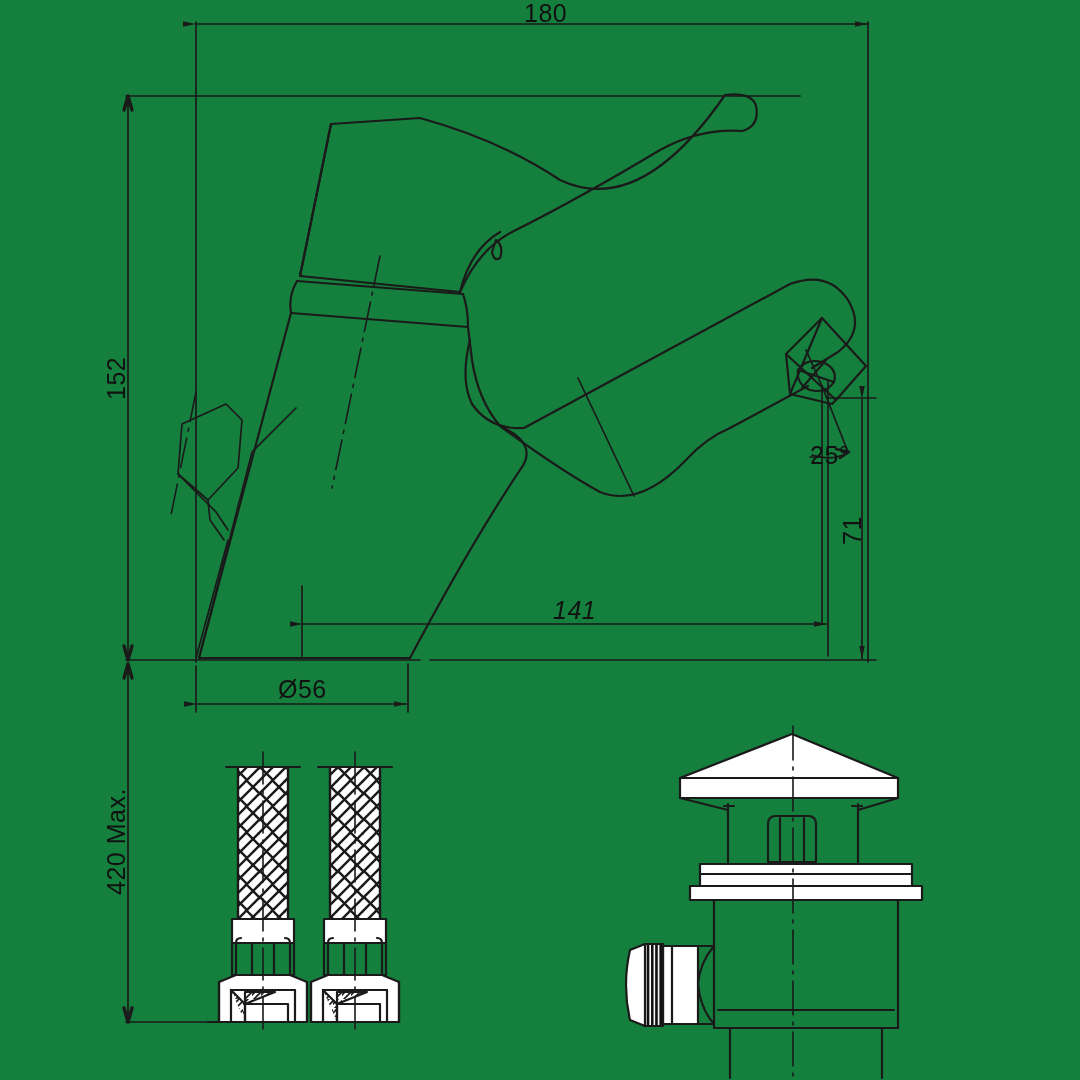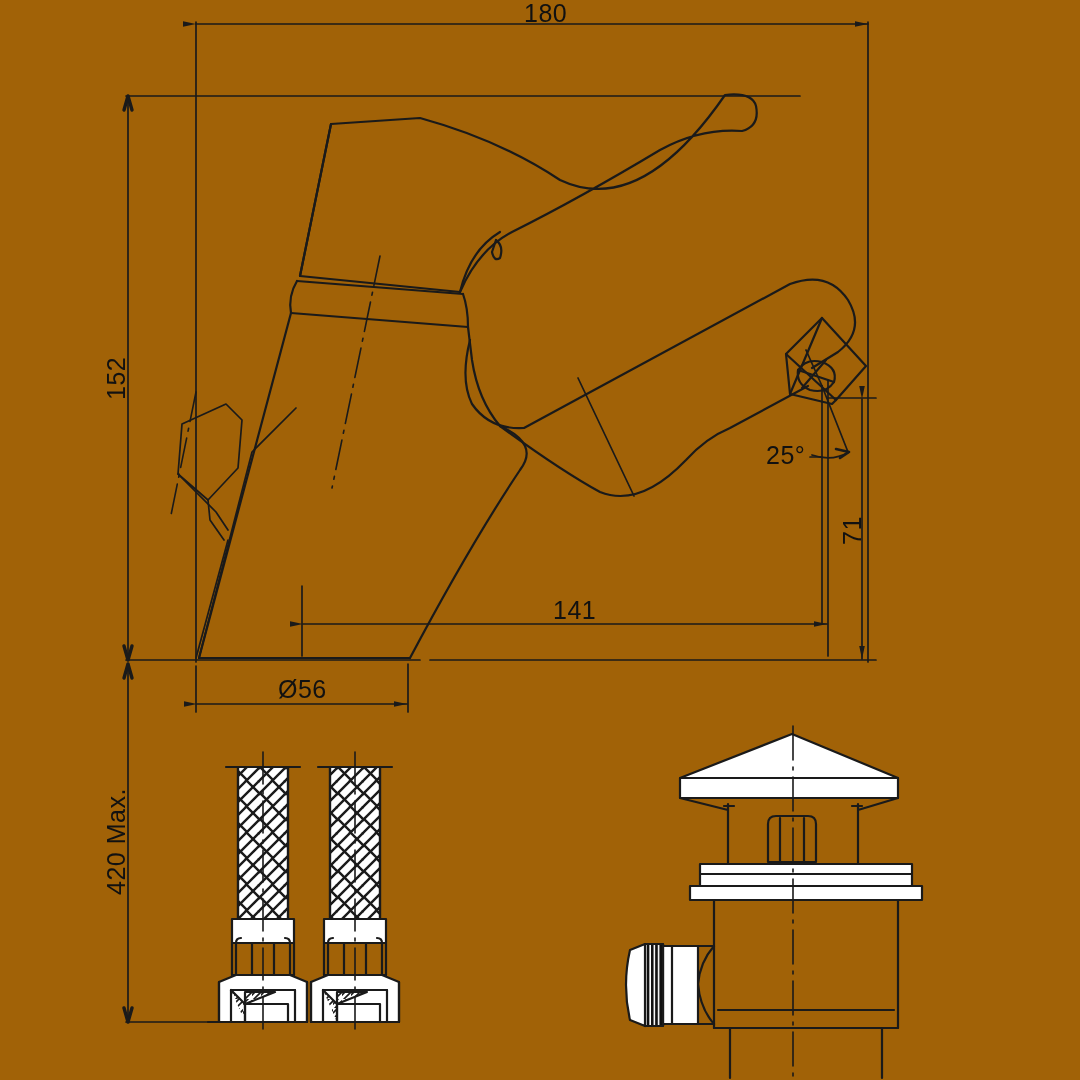--- a/index.html
+++ b/index.html
@@ -2,21 +2,21 @@
 <html><head>
 <meta charset="utf-8">
 <title>Faucet Technical Drawing</title>
 <style>
   html,body{margin:0;padding:0;background:#ffffff;}
   body{
     width:1080px;height:1080px;overflow:hidden;
     font-family:"Liberation Sans", sans-serif;
     color:#1a1a1a;
   }
-  #sheet{position:relative;width:1080px;height:1080px;background:#a16207;}
+  #sheet{position:relative;width:1080px;height:1080px;background:#15803d;}
   #sheet svg{position:absolute;top:0;left:0;}
   .dim-label{
     position:absolute;
     font-family:"Liberation Sans", sans-serif;
     font-size:25px;
     letter-spacing:0.5px;
     color:#111;
     white-space:nowrap;
     line-height:1;
     user-select:none;
@@ -259,23 +259,23 @@
         </g>
       </g>
 
     </g>
   </svg>
 
   <div class="dim-label" style="left:524px; top:1px;">180</div>
 
   <div class="dim-label rot90" style="left:104px; top:400px;">152</div>
 
-  <div class="dim-label" style="left:553px; top:598px;">141</div>
+  <div class="dim-label" style="left:553px; top:598px;font-style:italic;">141</div>
 
   <div class="dim-label rot90" style="left:840px; top:545px;">71</div>
 
   <div class="dim-label" style="left:278px; top:677px;text-align:center;">Ø56</div>
 
-  <div class="dim-label" style="left:766px; top:443px;">25°</div>
+  <div class="dim-label" style="left:810px; top:443px;">25°</div>
 
   <div class="dim-label rot90" style="left:104px; top:895px;">420 Max.</div>
 
 </div>
 
 </body></html>

